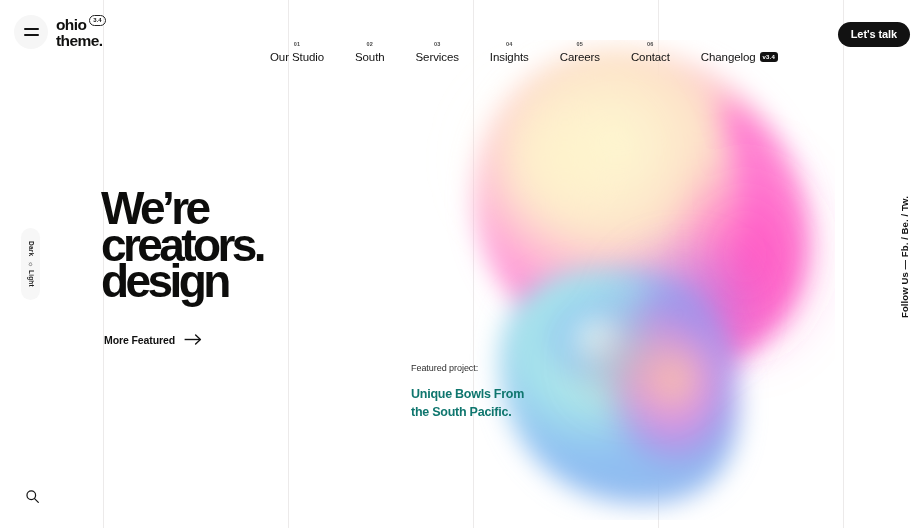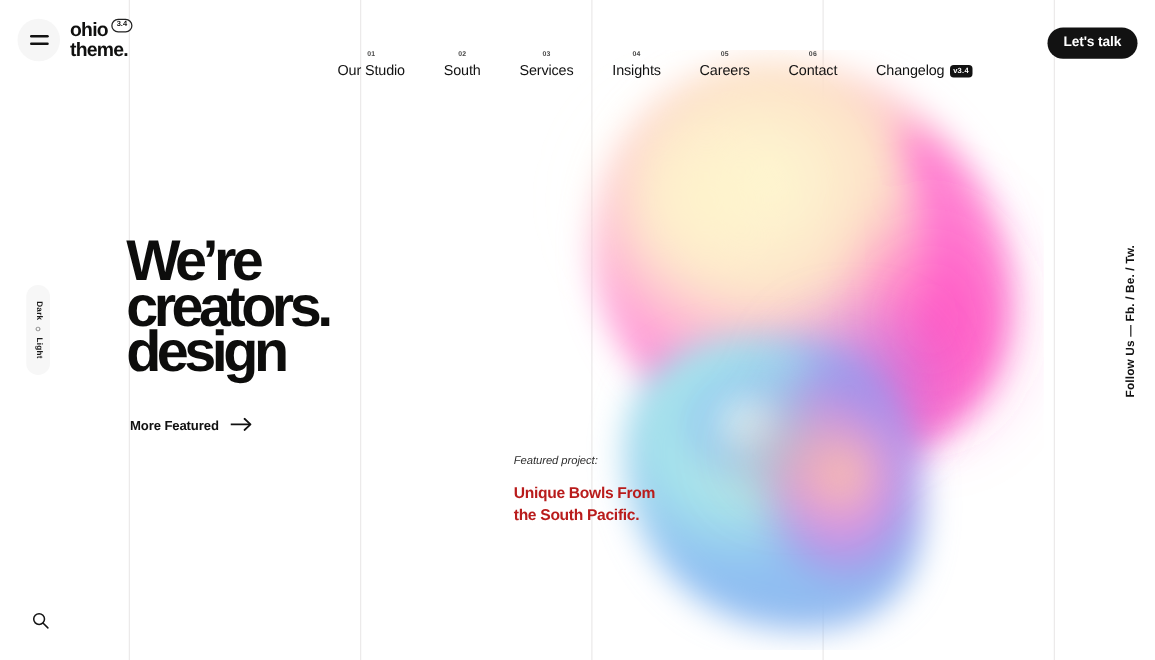--- a/index.html
+++ b/index.html
@@ -279,28 +279,27 @@
     left: 411px;
     top: 363px;
     z-index: 12;
   }
   .featured-label {
     font-size: 9px;
     font-weight: 500;
     color: #2e2e2e;
     letter-spacing: -0.05px;
     margin-bottom: 13px;
-    font-style: italic;
   }
   .featured-title {
     font-size: 12.5px;
     font-weight: bold;
     line-height: 1.42;
     letter-spacing: -0.25px;
-    color: #b91c1c;
+    color: #0f766e;
     cursor: pointer;
   }
   .featured-title span { display: block; }
 </style>
 </head>
 <body>
 
 <div class="grid-lines">
   <div class="grid-line gl1"></div>
   <div class="grid-line gl2"></div>

